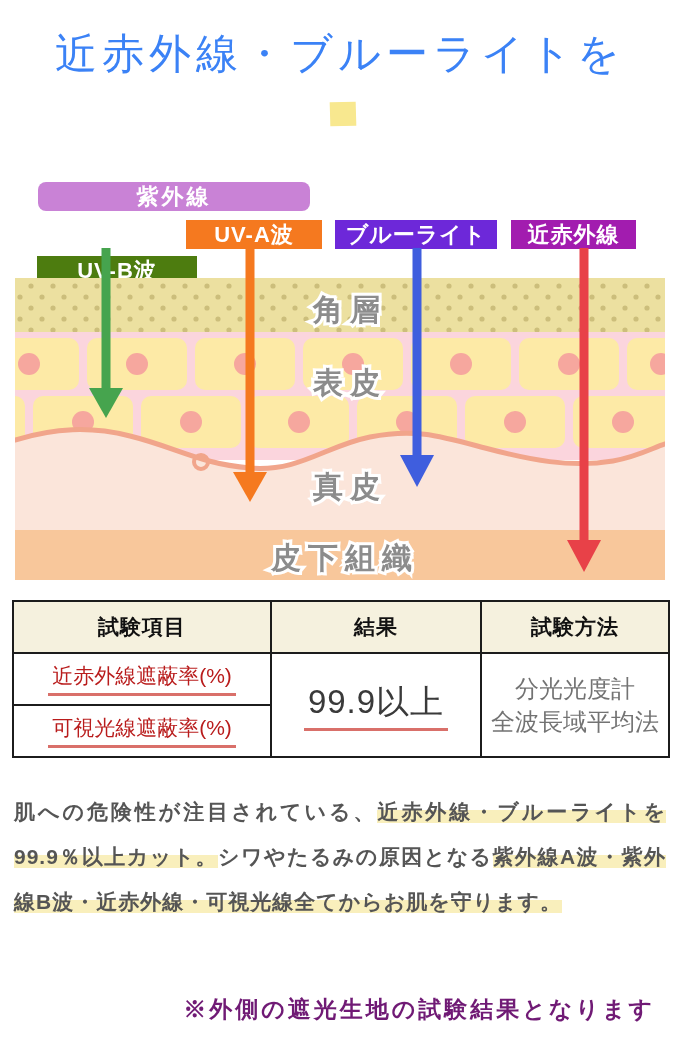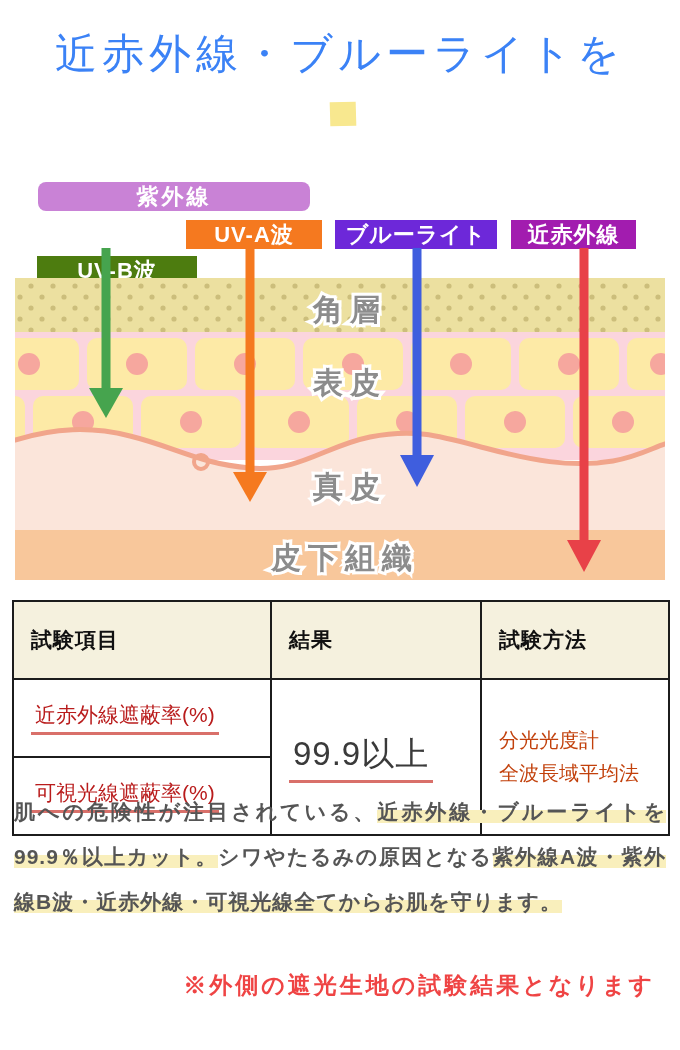--- a/index.html
+++ b/index.html
@@ -32,38 +32,38 @@
   .bar-nir{left:511px;top:45px;width:125px;background:#a21caf;}
   .skin-svg{position:absolute;left:15px;top:73px;}
   .layer-label{
     font-family:"Liberation Sans",sans-serif;font-weight:bold;font-size:30px;
     fill:#8c8c8c;stroke:#ffffff;stroke-width:6px;paint-order:stroke;
     letter-spacing:7px;
   }
   
   .table-wrap{position:absolute;top:600px;left:12px;width:656px;}
   table{width:656px;border-collapse:collapse;table-layout:fixed;}
-  th,td{border:2px solid #1c1c1c;text-align:left;vertical-align:middle;padding:17px;}
+  th,td{border:2px solid #1c1c1c;text-align:center;vertical-align:middle;padding:4px;}
   th{background:#f5f1de;color:#111;font-size:21px;font-weight:bold;
      letter-spacing:1px;height:42px;}
   td{background:#fff;height:42px;}
   .cell-item{color:#b91c1c;font-size:21px;}
   .redline{display:inline-block;border-bottom:3px solid #d9706a;padding:0 4px 3px;}
   .cell-result{color:#3a3a3a;font-size:33px;letter-spacing:1px;border-radius:16px;}
-  .cell-method{color:#c2410c;font-size:20px;line-height:33px;}
+  .cell-method{color:#737373;font-size:24px;line-height:33px;}
   
   .paragraph{
     position:absolute;top:768px;left:14px;width:652px;
     color:#555;font-size:21px;font-weight:bold;letter-spacing:1px;
     line-height:45px;text-align:justify;
   }
   .hl{background:linear-gradient(transparent 42%,#f9efbc 42%);}
   
   .note{
-    position:absolute;top:970px;right:25px;color:#ef4444;
+    position:absolute;top:994px;right:25px;color:#701a75;
     font-size:23px;font-weight:bold;letter-spacing:3px;
   }
 </style>
 </head>
 <body>
 
 <div class="title">
   <div>近赤外線・ブルーライトを</div>
   <div class="title-line2-wrap">
     <span class="title-hl"></span>

